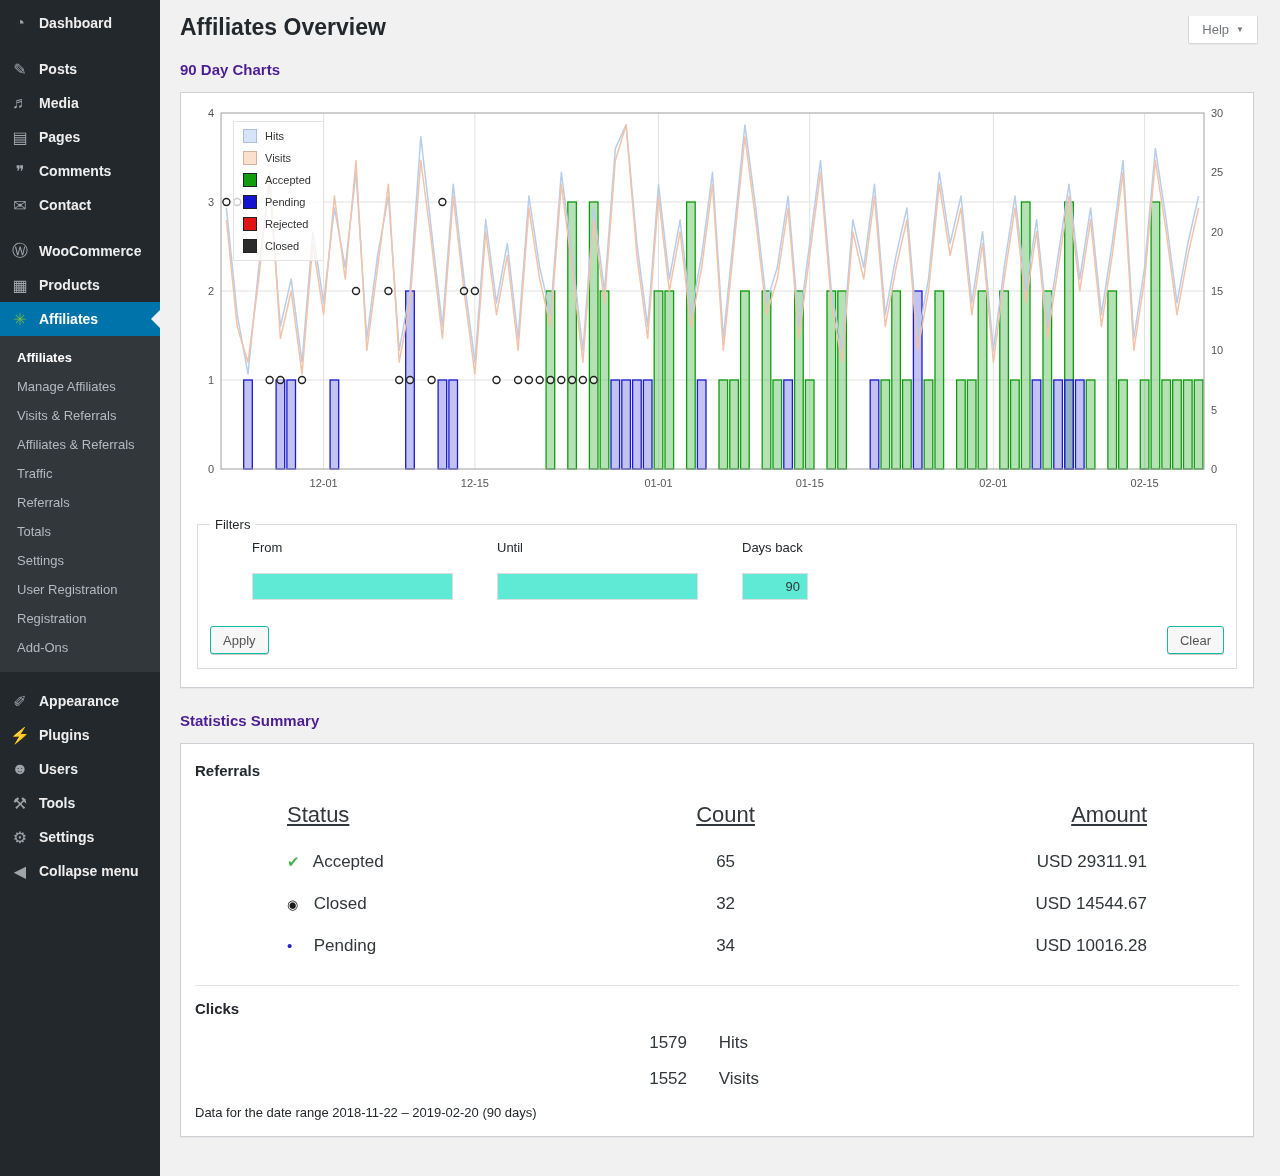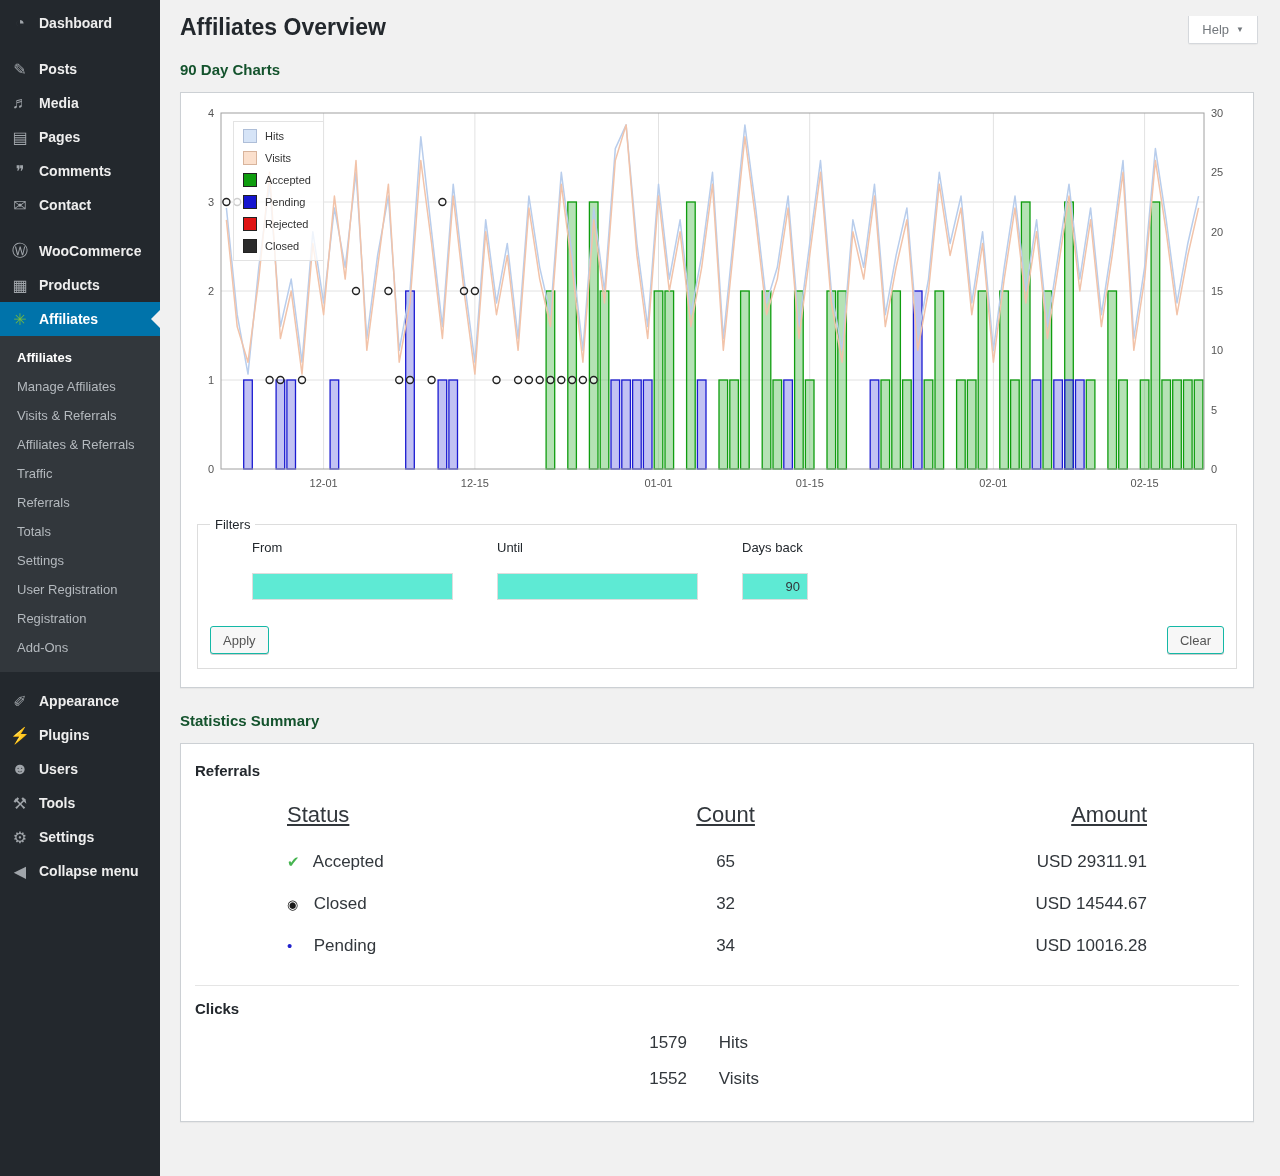--- a/index.html
+++ b/index.html
@@ -42,21 +42,21 @@
   .main { margin-left:160px; padding:0 26px 24px 20px; position:relative; min-height:1176px; }
   .help-tab {
     position:absolute; top:16px; right:22px; background:#fff;
     border:1px solid #d5d8dc; border-top:none; border-radius:0 0 2px 2px;
     padding:6px 13px; font-size:13px; color:#72777c; cursor:pointer;
     display:flex; align-items:center; gap:7px;
     box-shadow:0 1px 1px rgba(0,0,0,.04);
   }
   .help-tab .chev { font-size:8px; color:#72777c; }
   h1.page-title { font-size:23px; font-weight:600; color:#23282d; margin:0; padding:14px 0 8px; }
-  h2.section-heading { font-size:15px; font-weight:700; color:#14532d; margin:12px 0 14px; }
+  h2.section-heading { font-size:15px; font-weight:700; color:#4c1d95; margin:12px 0 14px; }
 
   .panel {
     background:#fff; border:1px solid #ccd0d4;
     box-shadow:0 1px 1px rgba(0,0,0,.04);
     padding:12px 14px 16px;
   }
 
   
   .chart-wrap { position:relative; }
   #chart-svg { display:block; }
@@ -417,15 +417,16 @@
 
     <div class="click-row">
       <span class="click-num">1579</span>
       <span class="click-label">Hits</span>
     </div>
     <div class="click-row">
       <span class="click-num">1552</span>
       <span class="click-label">Visits</span>
     </div>
 
+    <div class="footer-note">Data for the date range 2018-11-22 – 2019-02-20 (90 days)</div>
   </div>
 
 </div>
 
 </body></html>

